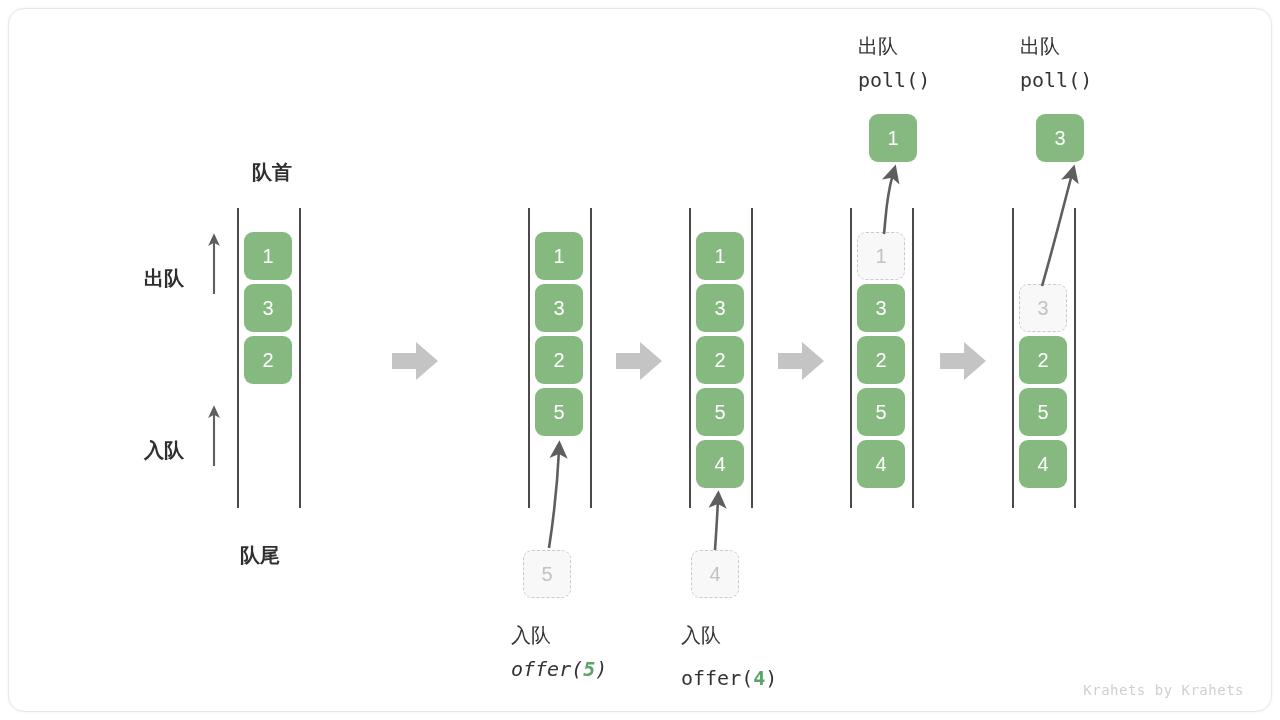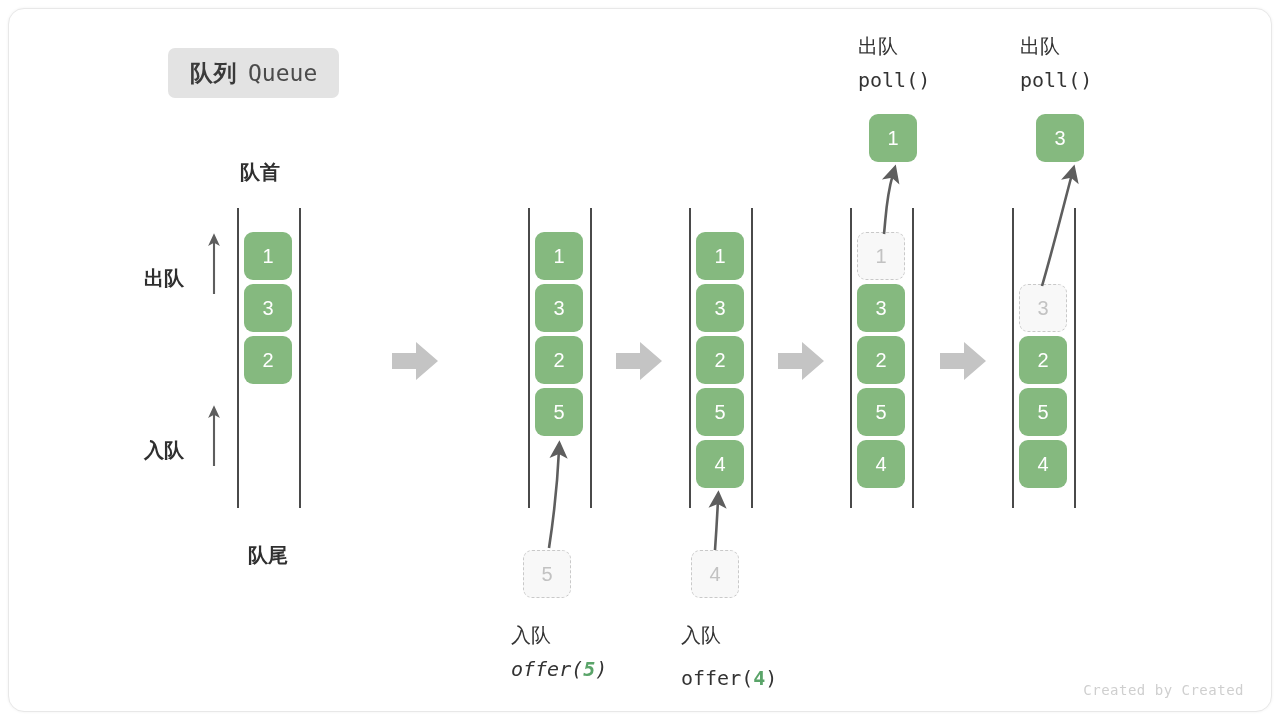--- a/index.html
+++ b/index.html
@@ -102,27 +102,23 @@
     color:#cfcfcf;
     letter-spacing:0.5px;
   }
 </style>
 </head>
 <body>
 
 <div id="canvas">
   <div class="card"></div>
 
-  <div class="title-badge">
-    <span class="title-cn">队列</span>
-    <span class="title-en">Queue</span>
-  </div>
-
-  <div class="lbl lbl-bold" style="left:240px;top:159px;">队首</div>
-  <div class="lbl lbl-bold" style="left:248px;top:542px;">队尾</div>
+
+  <div class="lbl lbl-bold" style="left:252px;top:159px;">队首</div>
+  <div class="lbl lbl-bold" style="left:240px;top:542px;">队尾</div>
 
   <div class="lbl lbl-bold" style="left:144px;top:265px;">出队</div>
   <div class="lbl lbl-bold" style="left:144px;top:437px;">入队</div>
 
   <svg class="sep" style="left:206px;top:232px;" width="26" height="66">
     <defs>
       <marker id="ah-thin" markerWidth="7" markerHeight="7" refX="3.2" refY="3.2" orient="auto">
         <path d="M0.4,0.4 L6.4,3.2 L0.4,6 L1.9,3.2 Z" fill="#5e5e5e"></path>
       </marker>
     </defs>
@@ -219,14 +215,14 @@
 
   <div class="box ghost" style="left:1019px;top:284px;">3</div>
   <div class="box" style="left:1019px;top:336px;">2</div>
   <div class="box" style="left:1019px;top:388px;">5</div>
   <div class="box" style="left:1019px;top:440px;">4</div>
 
   <svg class="sep" style="left:1014px;top:160px;" width="80" height="132">
     <path d="M28,126 C38,92 48,52 58,14" fill="none" stroke="#5e5e5e" stroke-width="2.6" marker-end="url(#ah-big)"></path>
   </svg>
 
-  <div class="credit">Created by Created</div>
+  <div class="credit">Krahets by Krahets</div>
 </div>
 
 </body></html>

